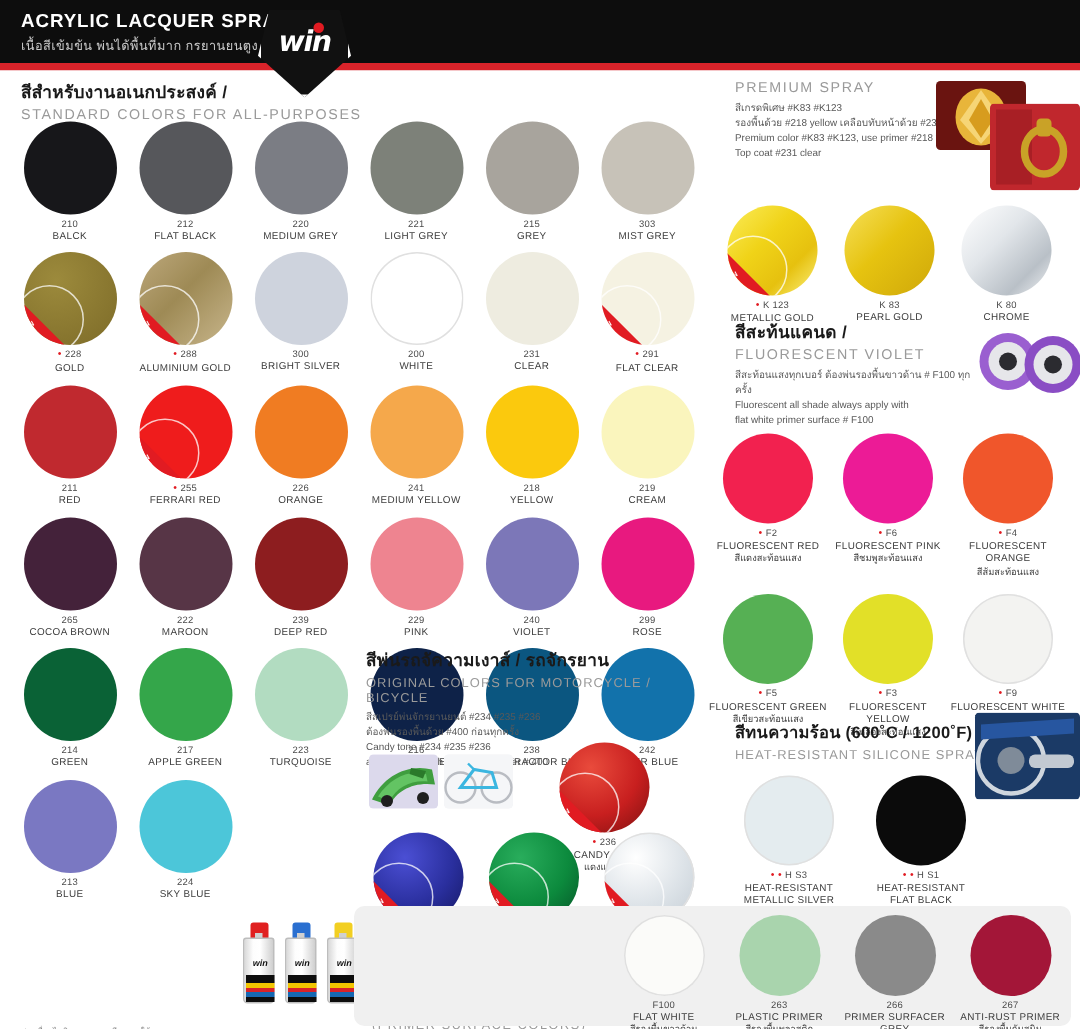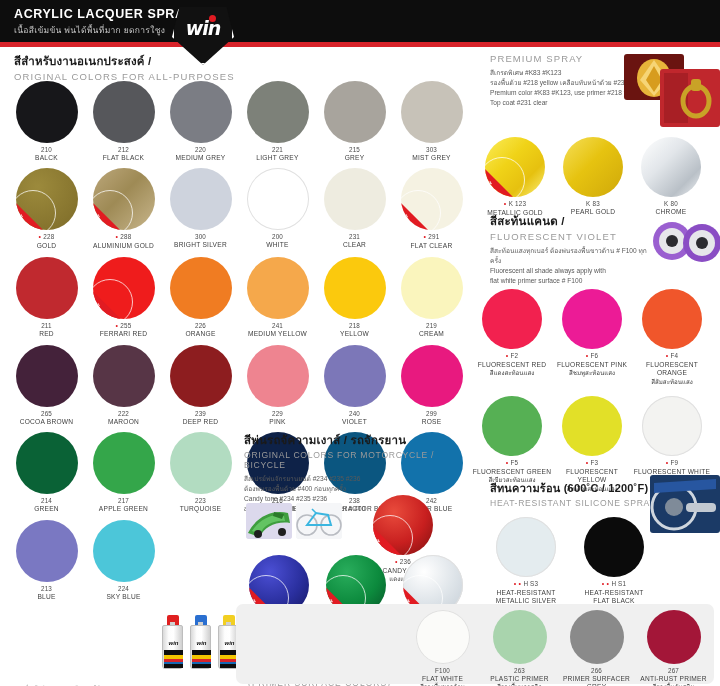--- a/index.html
+++ b/index.html
@@ -126,36 +126,36 @@
     background:#f0f0f0; border-radius:7px;
   }
 </style>
 </head>
 <body>
 
 <div class="page">
 
   <div class="header">
     <div class="header-title">ACRYLIC LACQUER SPRAY</div>
-    <div class="header-sub">เนื้อสีเข้มข้น พ่นได้พื้นที่มาก ยดการใชูง</div>
+    <div class="header-sub">เนื้อสีเข้มข้น พ่นได้พื้นที่มาก กรยานยนตูง</div>
   </div>
   <div class="header-red"></div>
   <div class="logo-badge">
     <div class="logo-pent"></div>
     <div class="logo-text">win</div>
     <div class="logo-dot"></div>
   </div>
 
   <div class="divider-v"></div>
 
   <div class="left-col">
 
     <div style="position:absolute;left:14px;top:5px;">
       <div class="sec-th">สีสำหรับงานอเนกประสงค์ /</div>
-      <div class="sec-en">ORIGINAL COLORS FOR ALL-PURPOSES</div>
+      <div class="sec-en">STANDARD COLORS FOR ALL-PURPOSES</div>
     </div>
 
     <div id="standard-grid" style="position:absolute;left:8px;top:34px;width:462px;" class="grid">
         <div class="cell" style="width: 77px; margin-bottom: 6px;">
           <div class="dot" style="width: 62px; height: 62px; background: rgb(23, 23, 26);"></div>
           <div class="code">210</div>
           <div class="name">BALCK</div>
         </div>
         <div class="cell" style="width: 77px; margin-bottom: 6px;">
           <div class="dot" style="width: 62px; height: 62px; background: rgb(86, 87, 91);"></div>

